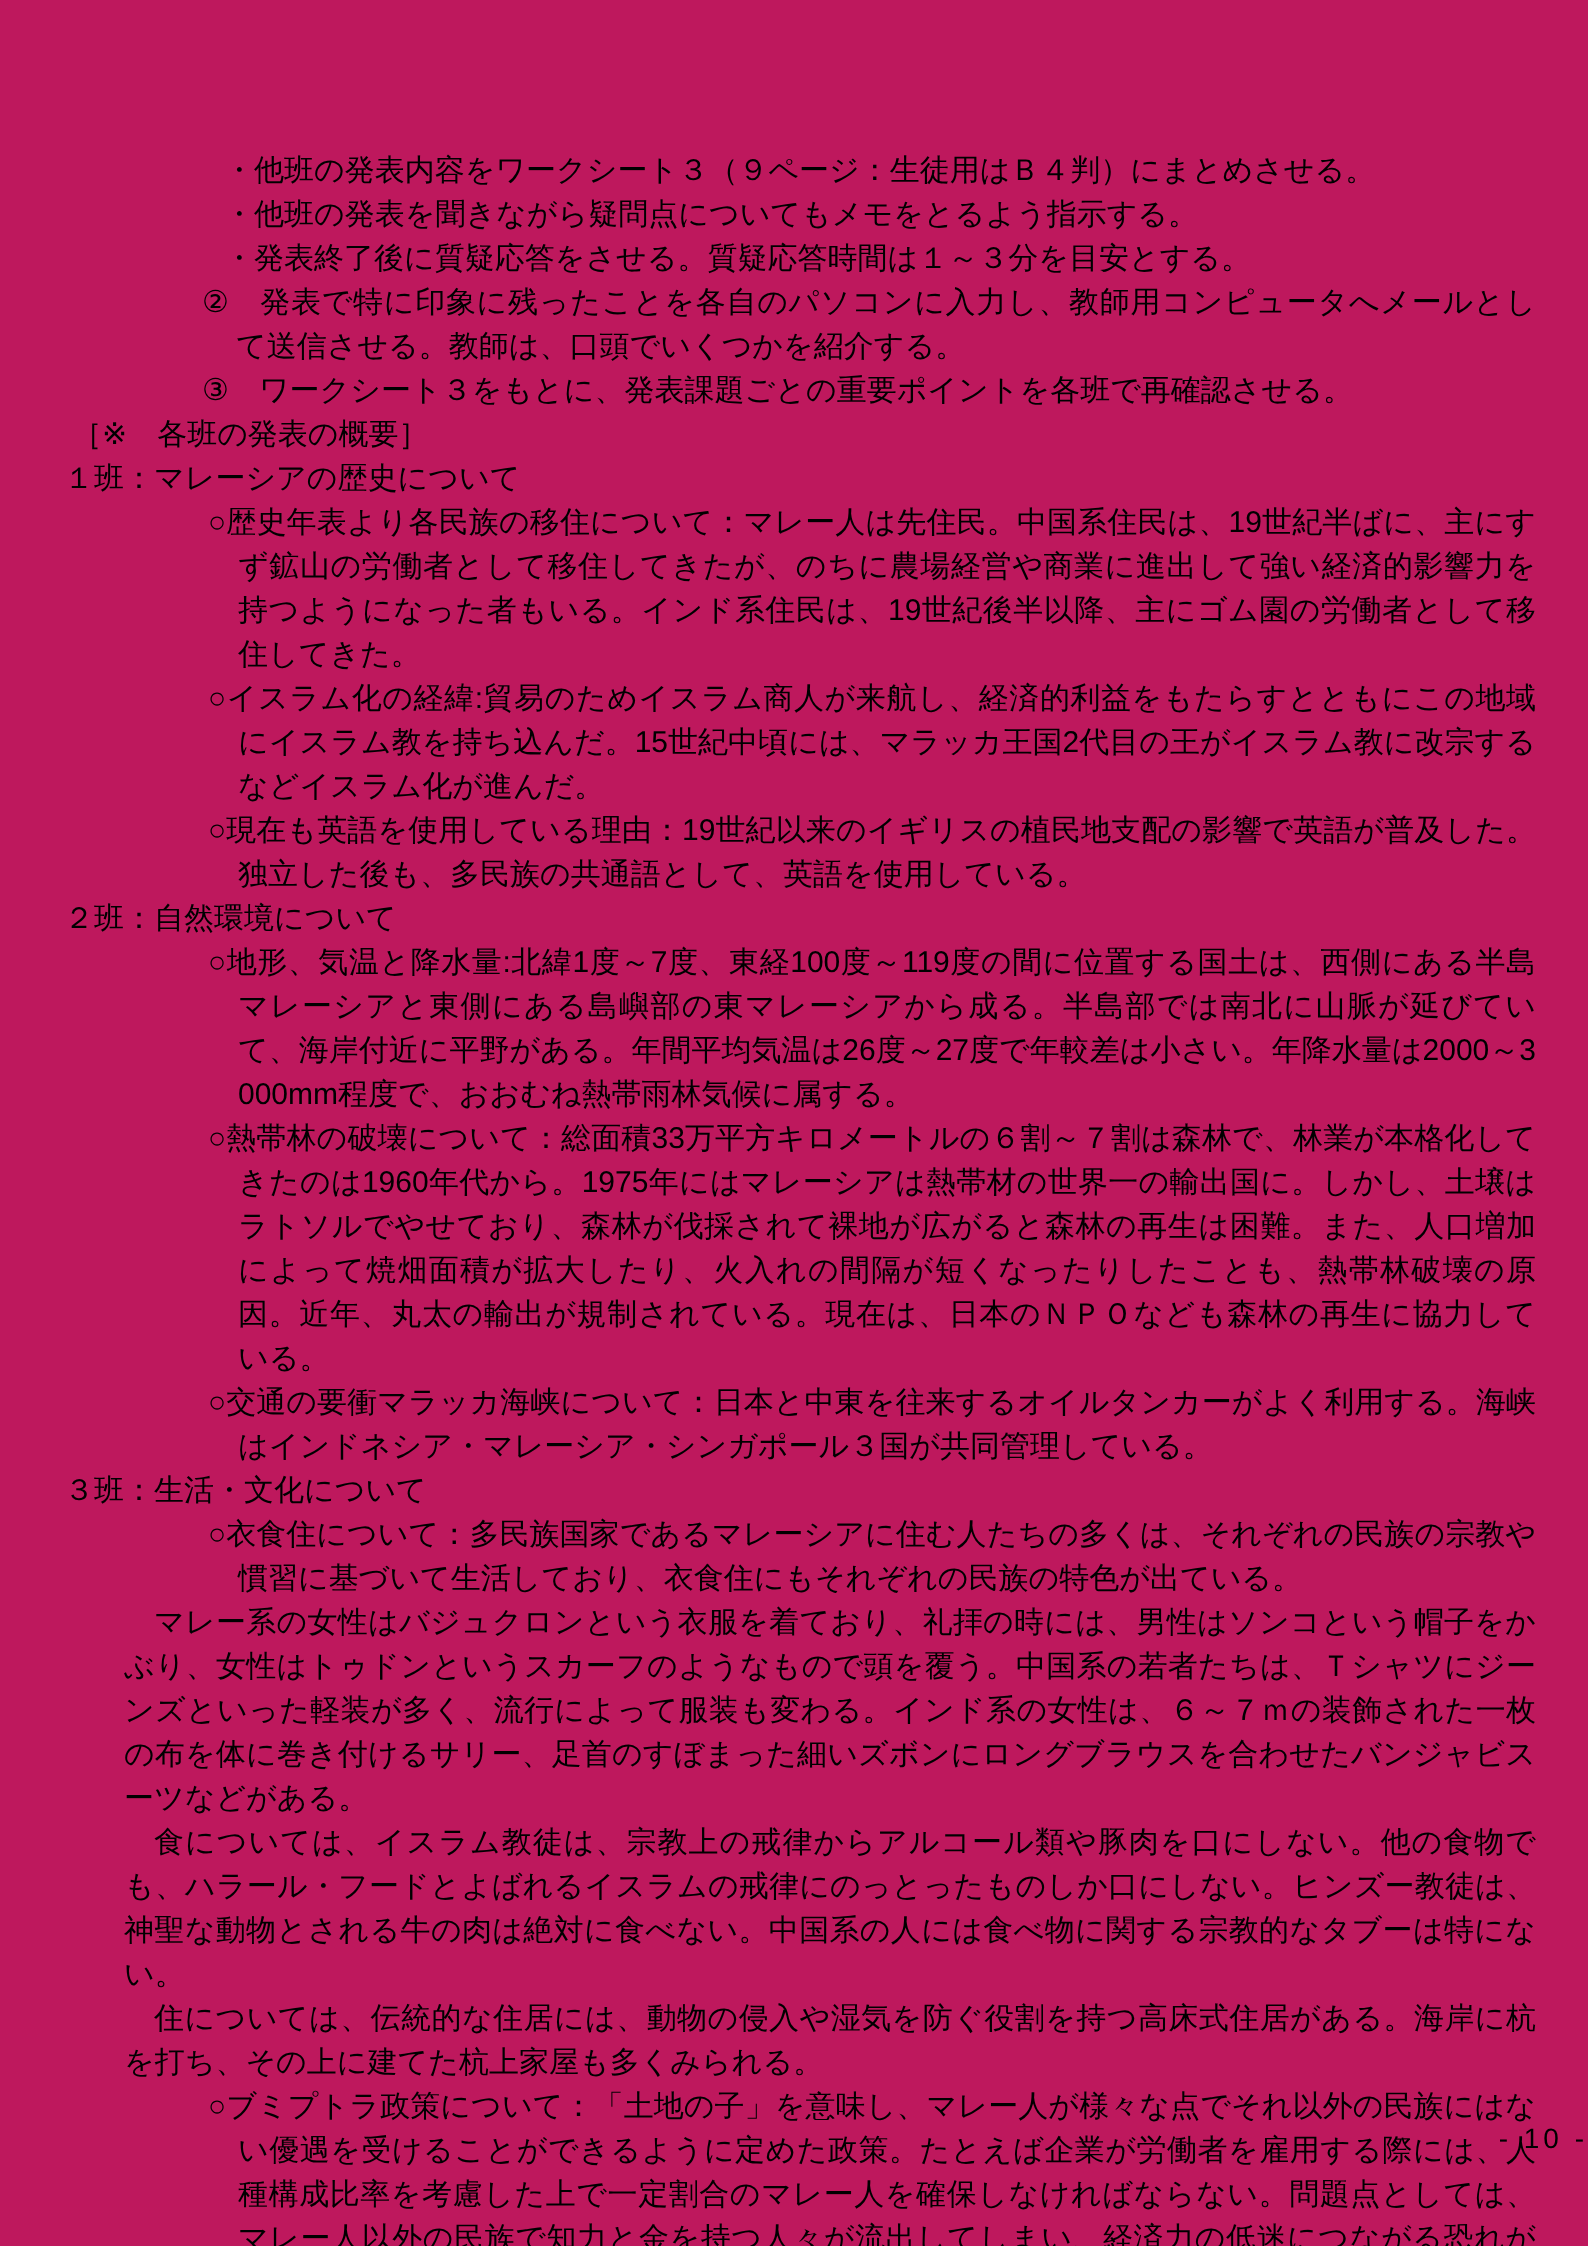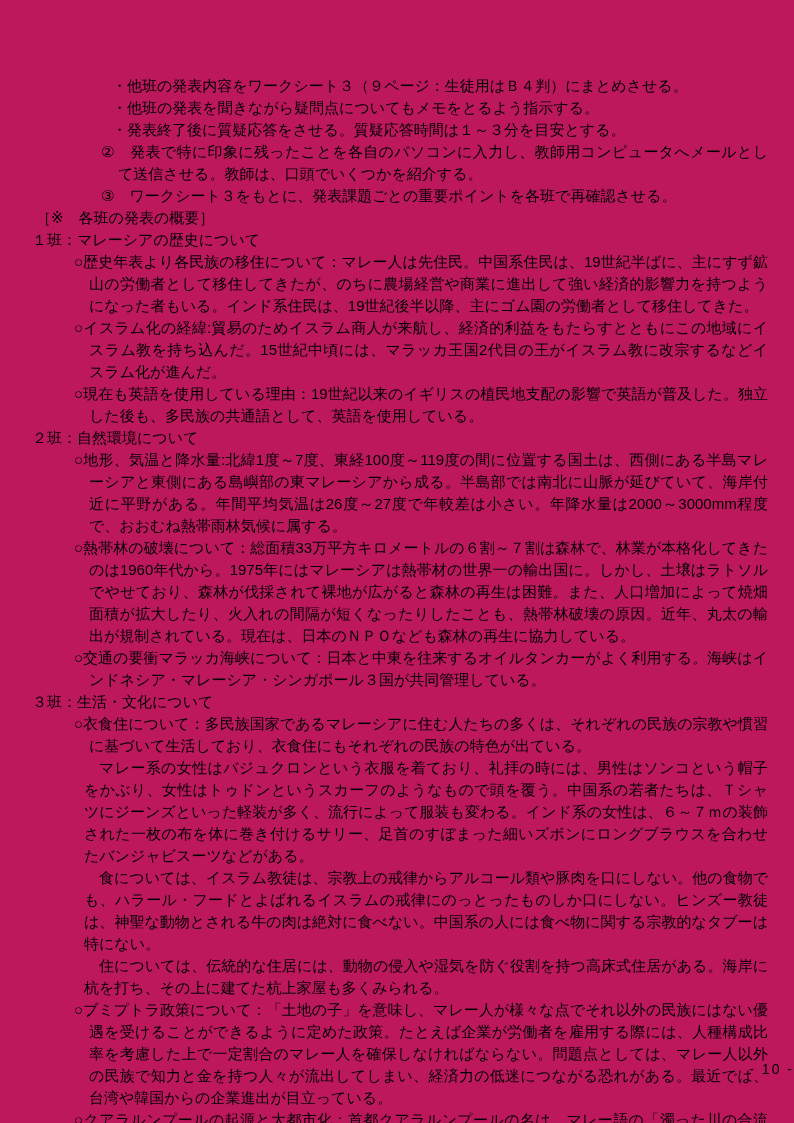--- a/index.html
+++ b/index.html
@@ -20,22 +20,22 @@
   .ln{
     margin:0;
     text-align:justify;
     text-justify:inter-character;
     word-break:break-all;
   }
   .k-bullet{padding-left:112px;}
   .k-step{padding-left:118px;text-indent:-17px;}
   .k-section{padding-left:36px;}
   .k-group{padding-left:32px;}
-  .k-topic{padding-left:89px;text-indent:-15px;}
-  .k-body{padding-left:84px;text-indent:15px;}
+  .k-topic{padding-left:119px;text-indent:-15px;}
+  .k-body{padding-left:62px;text-indent:15px;}
   .footer{
     position:absolute;
     left:0;right:0;top:1058px;
     text-align:right;
     font-size:14px;
     letter-spacing:2px;
   }
 </style>
 </head>
 <body>

